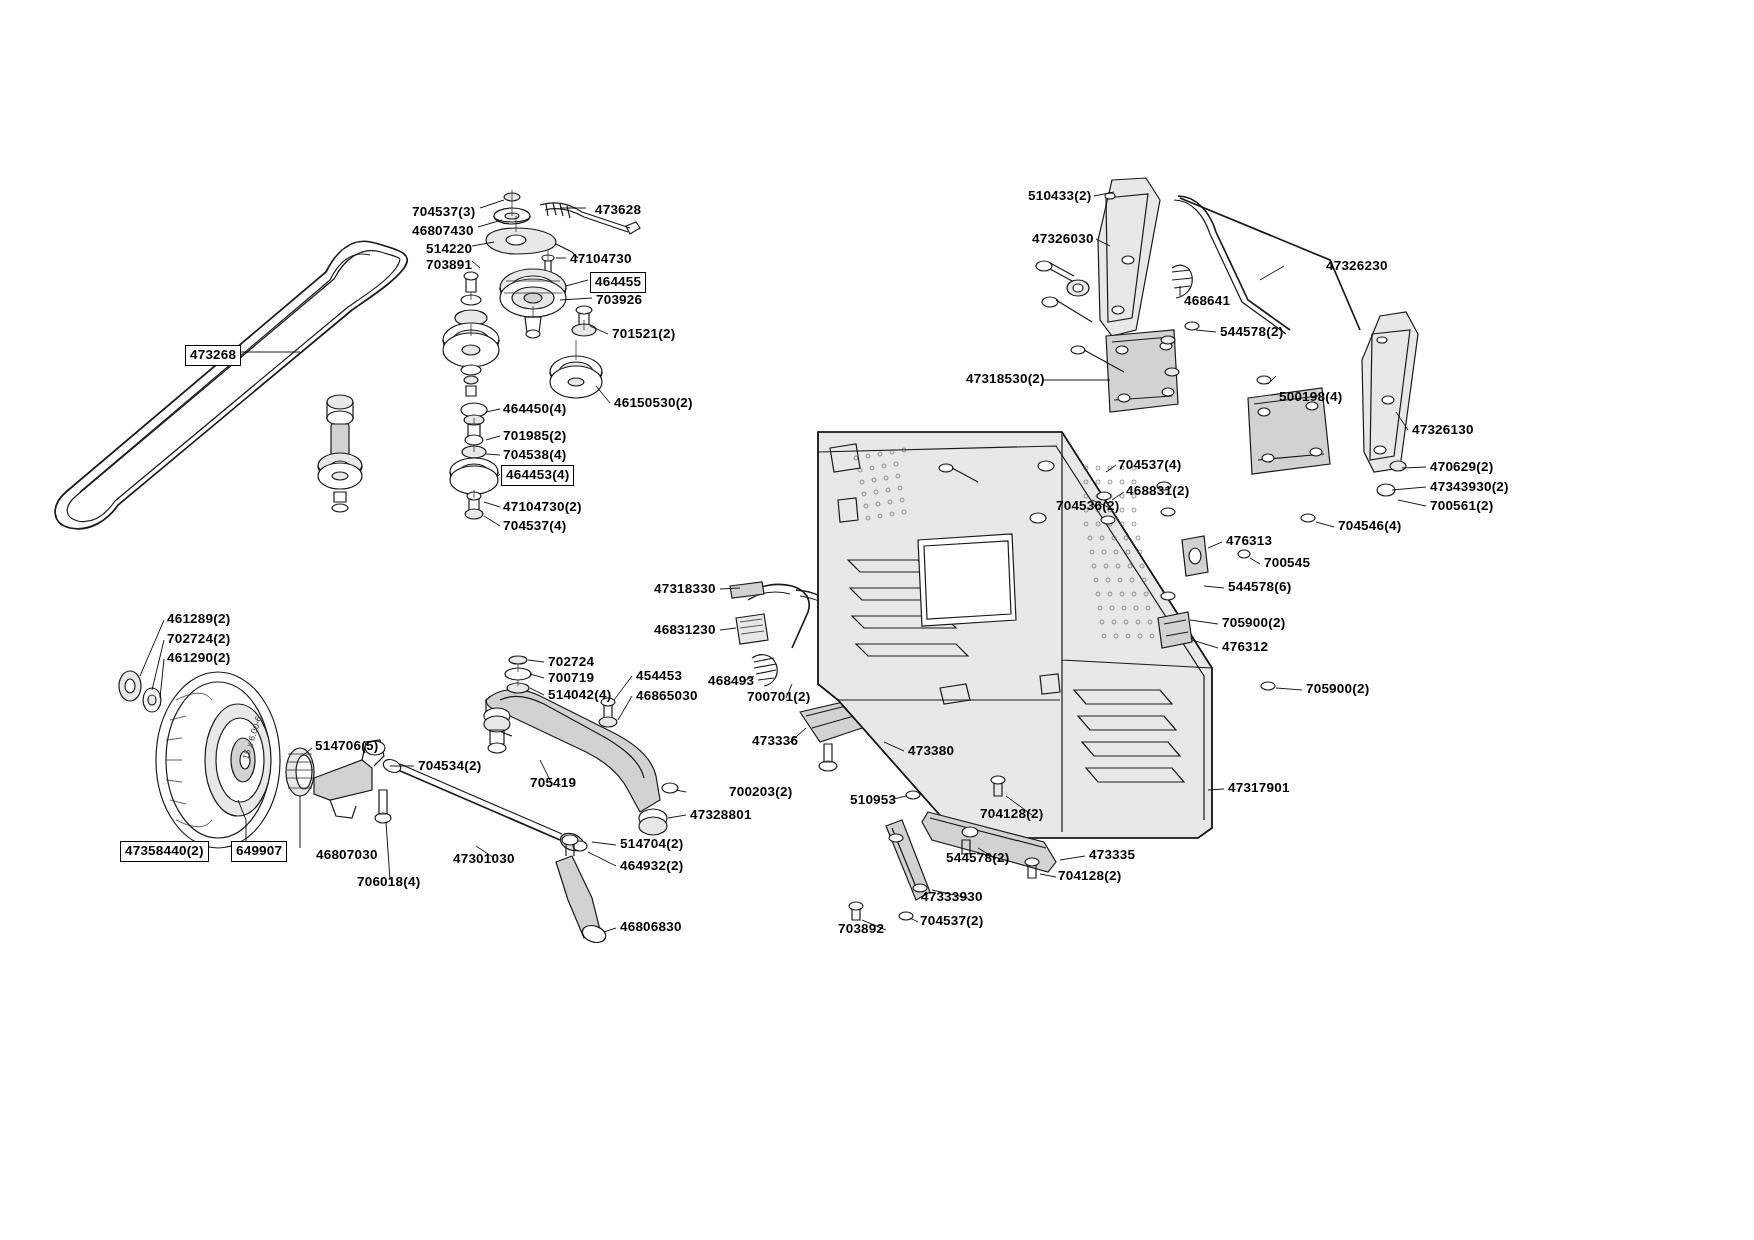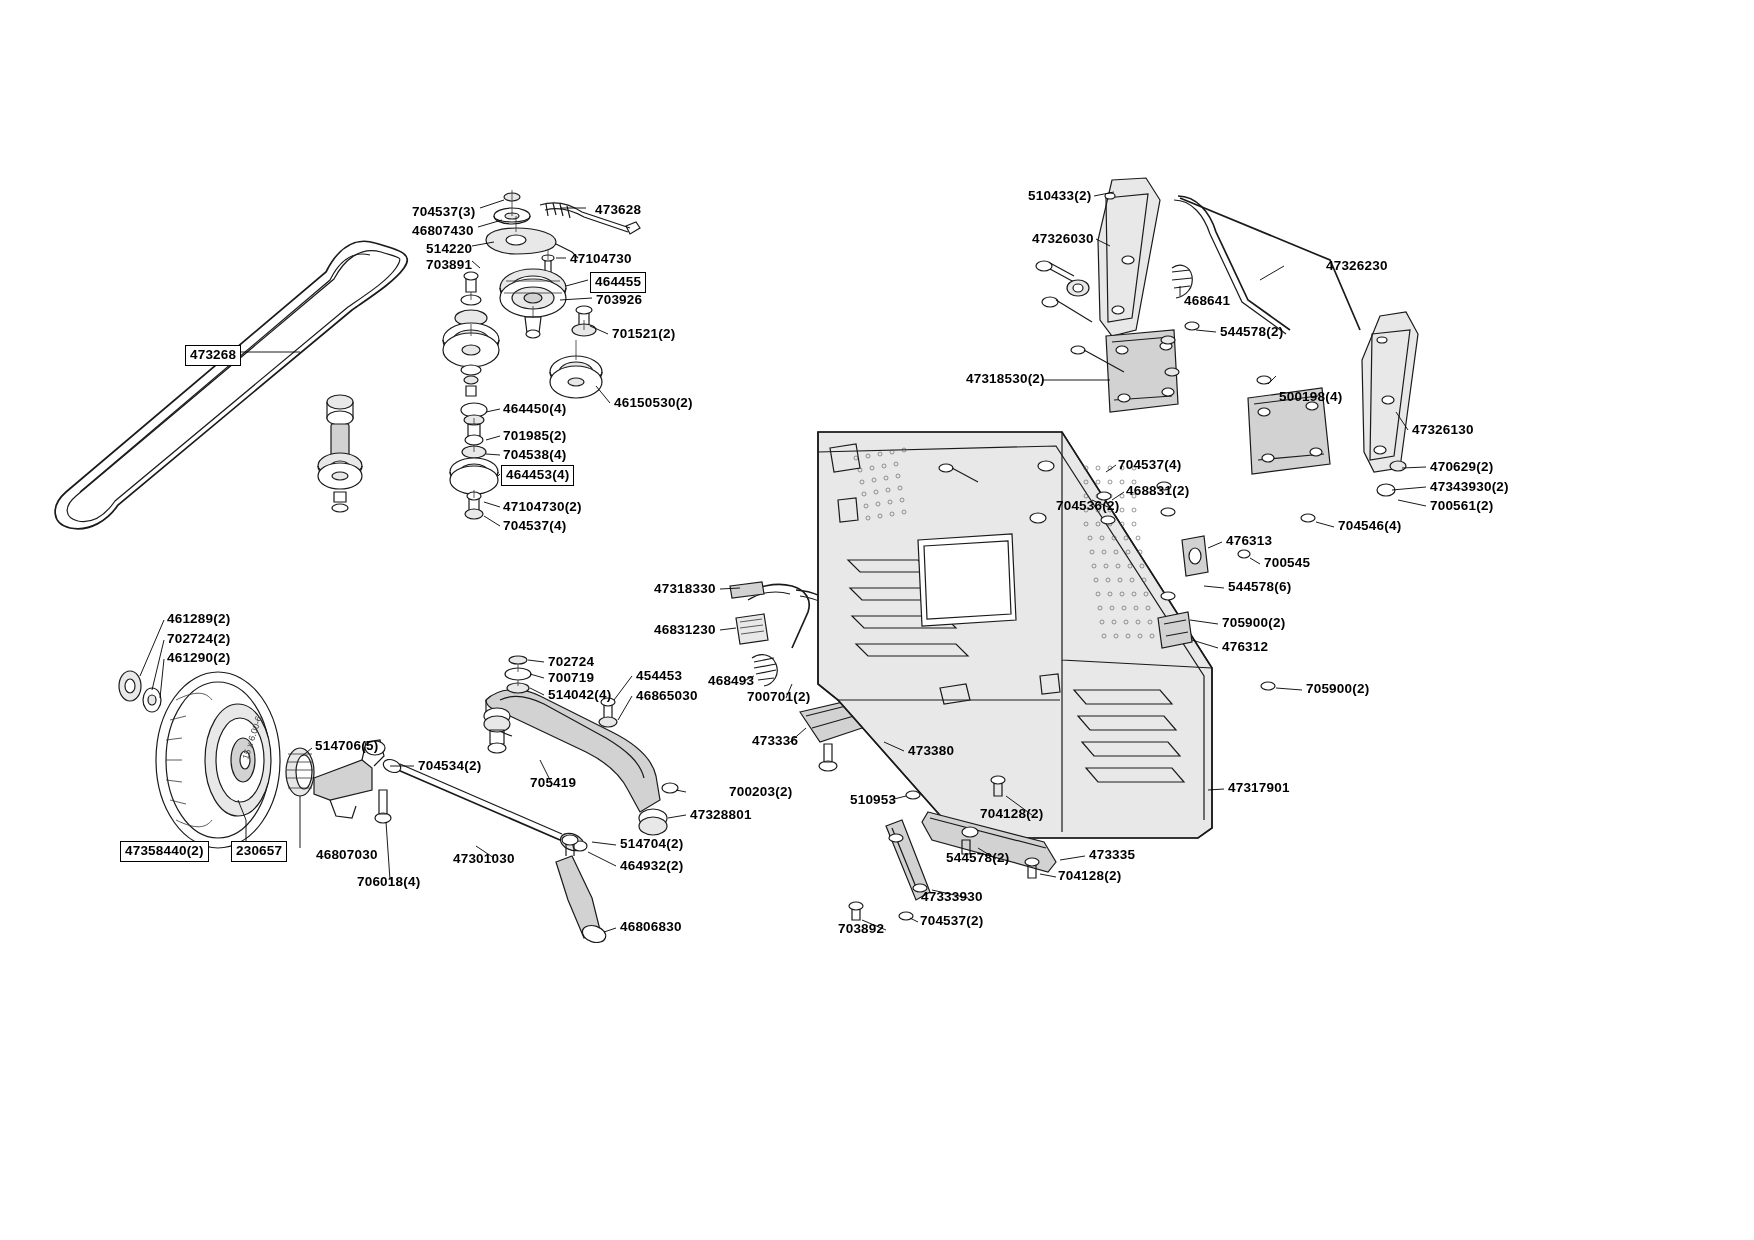--- a/index.html
+++ b/index.html
@@ -554,21 +554,21 @@
     <div class="callout boxed" style="left:501px; top:465px;">464453(4)</div>
     <div class="callout" style="left:503px; top:500px;">47104730(2)</div>
     <div class="callout" style="left:503px; top:519px;">704537(4)</div>
 
     <div class="callout" style="left:167px; top:612px;">461289(2)</div>
     <div class="callout" style="left:167px; top:632px;">702724(2)</div>
     <div class="callout" style="left:167px; top:651px;">461290(2)</div>
     <div class="callout" style="left:315px; top:739px;">514706(5)</div>
     <div class="callout" style="left:418px; top:759px;">704534(2)</div>
     <div class="callout boxed" style="left:120px; top:841px;">47358440(2)</div>
-    <div class="callout boxed" style="left:231px; top:841px;">230657</div>
+    <div class="callout boxed" style="left:231px; top:841px;">649907</div>
     <div class="callout" style="left:316px; top:848px;">46807030</div>
     <div class="callout" style="left:357px; top:875px;">706018(4)</div>
     <div class="callout" style="left:453px; top:852px;">47301030</div>
     <div class="callout" style="left:620px; top:837px;">514704(2)</div>
     <div class="callout" style="left:620px; top:859px;">464932(2)</div>
     <div class="callout" style="left:620px; top:920px;">46806830</div>
 
     <div class="callout" style="left:548px; top:655px;">702724</div>
     <div class="callout" style="left:548px; top:671px;">700719</div>
     <div class="callout" style="left:548px; top:688px;">514042(4)</div>

